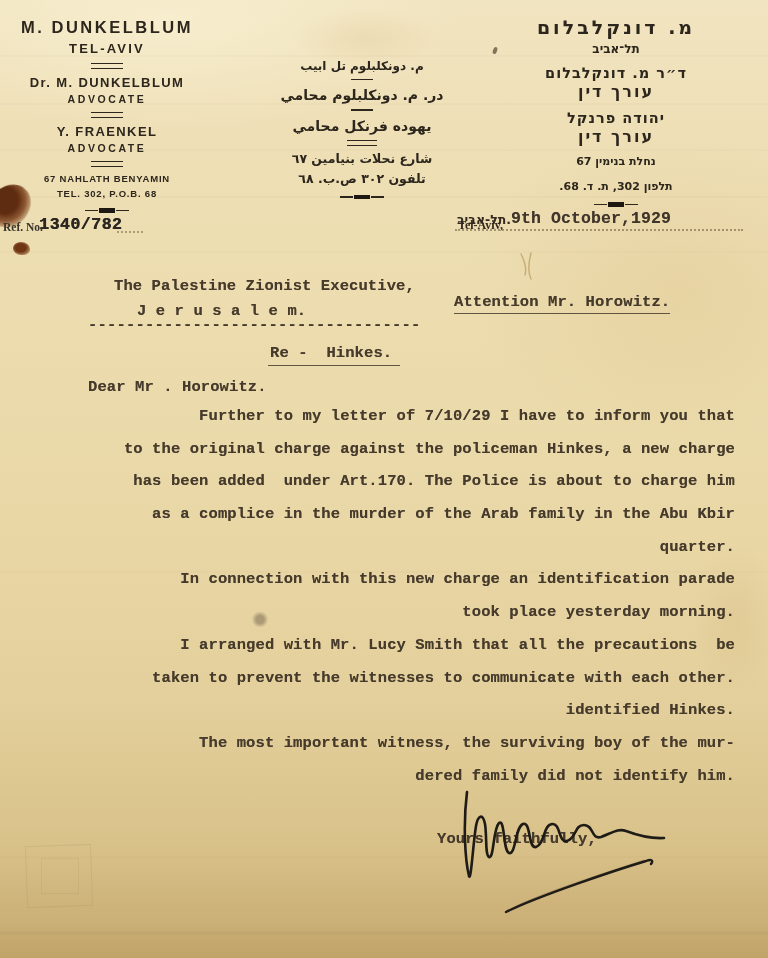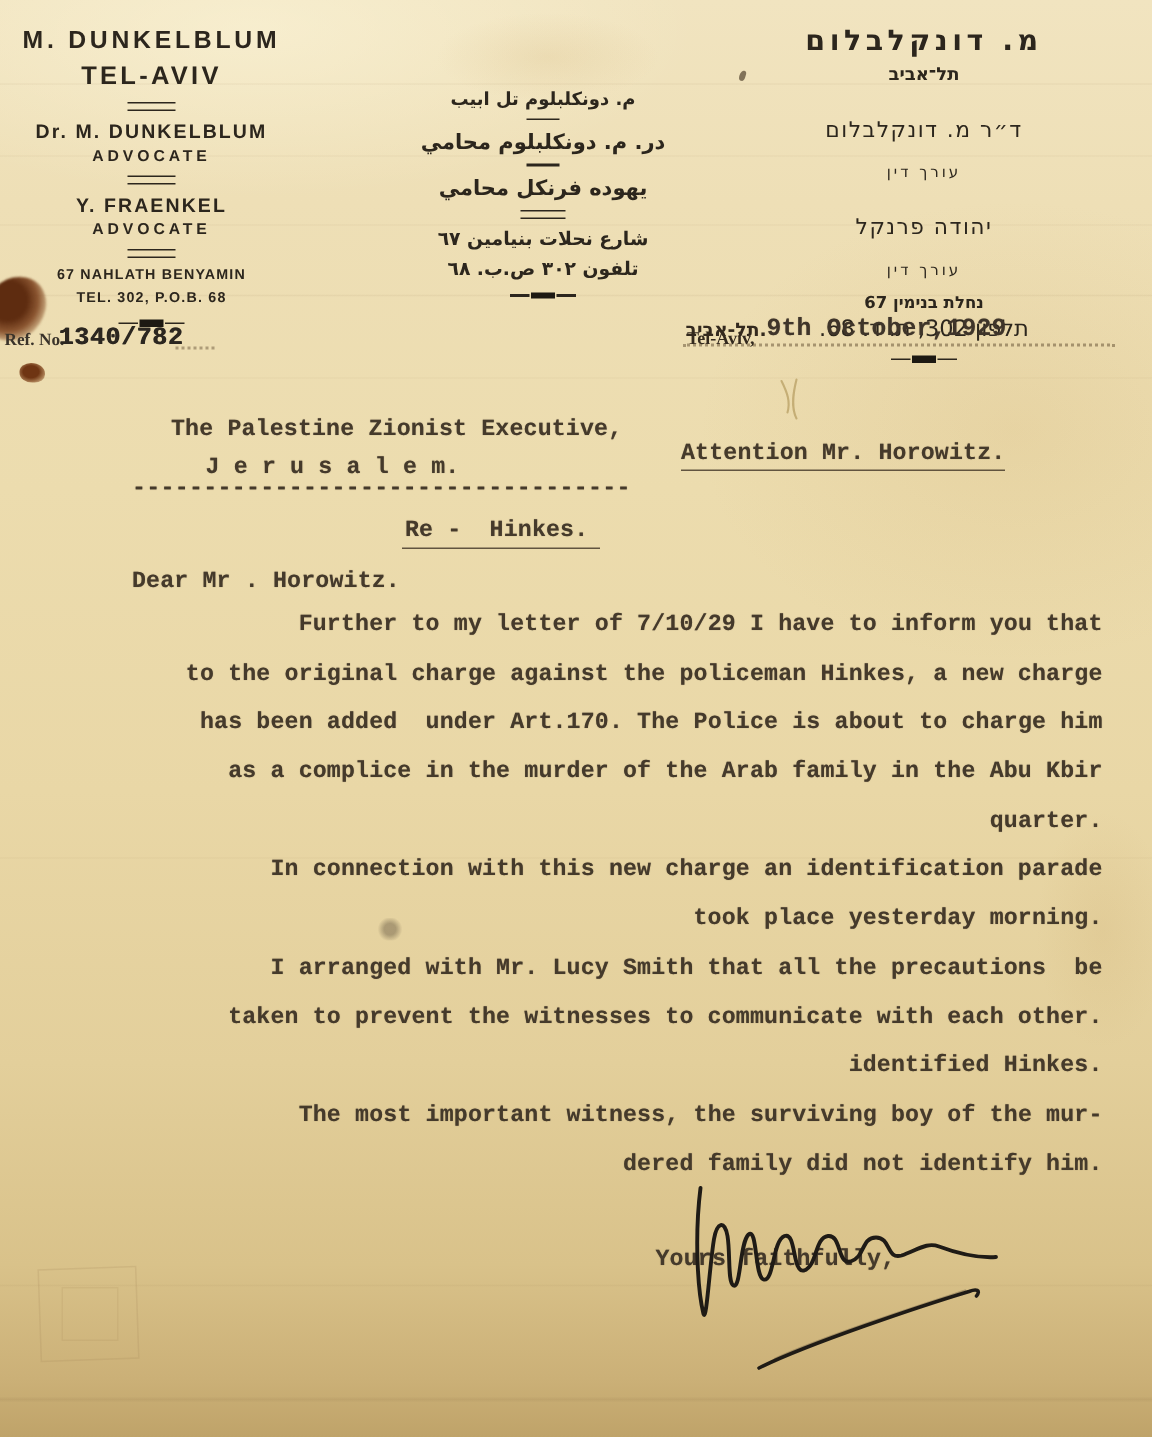--- a/index.html
+++ b/index.html
@@ -18,43 +18,43 @@
       linear-gradient(180deg, transparent 103px, rgba(130,100,60,.06) 104px, transparent 105px),
       linear-gradient(180deg, transparent 149px, rgba(130,100,60,.06) 150px, transparent 151px),
       linear-gradient(180deg, transparent 196px, rgba(130,100,60,.07) 197px, transparent 198px),
       linear-gradient(180deg, transparent 251px, rgba(130,100,60,.05) 252px, transparent 253px),
       linear-gradient(180deg, transparent 571px, rgba(130,100,60,.05) 572px, transparent 573px),
       linear-gradient(180deg, transparent 856px, rgba(130,100,60,.06) 857px, transparent 858px),
       linear-gradient(180deg, transparent 931px, rgba(120,90,55,.10) 933px, transparent 935px);
   }
   
   .lh{position:absolute;color:#2c261d;text-align:center;}
-  .lh-left{left:0;top:18;width:178px;top:18px;padding-left:12px;}
+  .lh-left{left:18px;top:18;width:178px;top:18px;}
   .lh-name{font-size:16.5px;font-weight:bold;letter-spacing:2.5px;white-space:nowrap;}
-  .lh-city{font-size:17px;font-weight:bold;letter-spacing:2.2px;margin-top:4px;}
+  .lh-city{font-size:13px;font-weight:bold;letter-spacing:2.2px;margin-top:4px;}
   .dbl{width:32px;height:4px;margin:7px auto 6px;border-top:1.3px solid #2c261d;border-bottom:1.3px solid #2c261d;}
   .lh-p1{font-size:13px;font-weight:bold;letter-spacing:1.4px;white-space:nowrap;}
   .lh-adv{font-size:10.5px;font-weight:bold;letter-spacing:2.6px;margin-top:3px;}
   .lh-small{font-size:9.5px;font-weight:bold;letter-spacing:.8px;margin-top:4px;white-space:nowrap;}
   .endmark{display:flex;align-items:center;justify-content:center;margin-top:9px;}
   .endmark .thin{width:13px;height:1.2px;background:#2c261d;}
   .endmark .thick{width:16px;height:4.6px;background:#1d1912;margin:0 1px;}
   .lh-ar{left:262px;top:22px;width:200px;font-family:"DejaVu Sans",sans-serif;}
   .ar-big{font-size:12px;font-weight:bold;white-space:nowrap;margin-top:37px;}
   .ar-line{font-size:14px;font-weight:bold;margin-top:7px;white-space:nowrap;}
   .ar-small{font-size:12.5px;font-weight:bold;margin-top:5px;white-space:nowrap;}
   .rule{width:22px;height:1.4px;background:#2c261d;margin:6px auto 0;}
   .rule2{width:30px;height:4px;margin:6px auto 0;border-top:1.2px solid #2c261d;border-bottom:1.2px solid #2c261d;}
   .lh-he{left:522px;top:16px;width:188px;font-family:"DejaVu Sans",sans-serif;}
   .he-name{font-size:19px;font-weight:bold;letter-spacing:3px;white-space:nowrap;}
   .he-city{font-size:12px;font-weight:bold;margin-top:4px;}
-  .he-p{font-size:14.5px;font-weight:normal;margin-top:23px;letter-spacing:1px;white-space:nowrap;text-align:center;}
-  .he-t{font-size:10px;font-weight:normal;letter-spacing:2px;margin-top:15px;}
+  .he-p{font-size:14.5px;font-weight:bold;margin-top:9px;letter-spacing:1px;white-space:nowrap;text-align:center;}
+  .he-t{font-size:16px;font-weight:bold;letter-spacing:2px;margin-top:1px;}
   .he-addr{font-size:11px;font-weight:bold;margin-top:9px;}
-  .he-phone{font-size:15px;font-weight:normal;margin-top:2px;}
+  .he-phone{font-size:11px;font-weight:bold;margin-top:12px;}
   
   .typed{
     font-family:"Liberation Mono","DejaVu Sans Mono",monospace;
     font-weight:bold;color:#453a2b;font-size:15.5px;letter-spacing:.1px;
     text-shadow:0 0 .6px rgba(62,50,36,.55);white-space:pre;text-align:right;
   }
   .ref-label{position:absolute;left:3px;top:221px;font-family:"Liberation Serif",serif;font-weight:bold;font-size:11.5px;color:#3a332a;}
   .ref-number{position:absolute;left:39px;top:215px;font-size:16.5px;letter-spacing:.5px;color:#2c2720;text-shadow:.5px 0 0 #2c2720;}
   .ref-dots{position:absolute;left:117px;top:217px;width:26px;height:14px;border-bottom:2px dotted rgba(95,75,48,.45);}
   .date-dots{position:absolute;left:455px;top:211px;width:288px;height:18px;border-bottom:2px dotted rgba(95,75,48,.5);}

